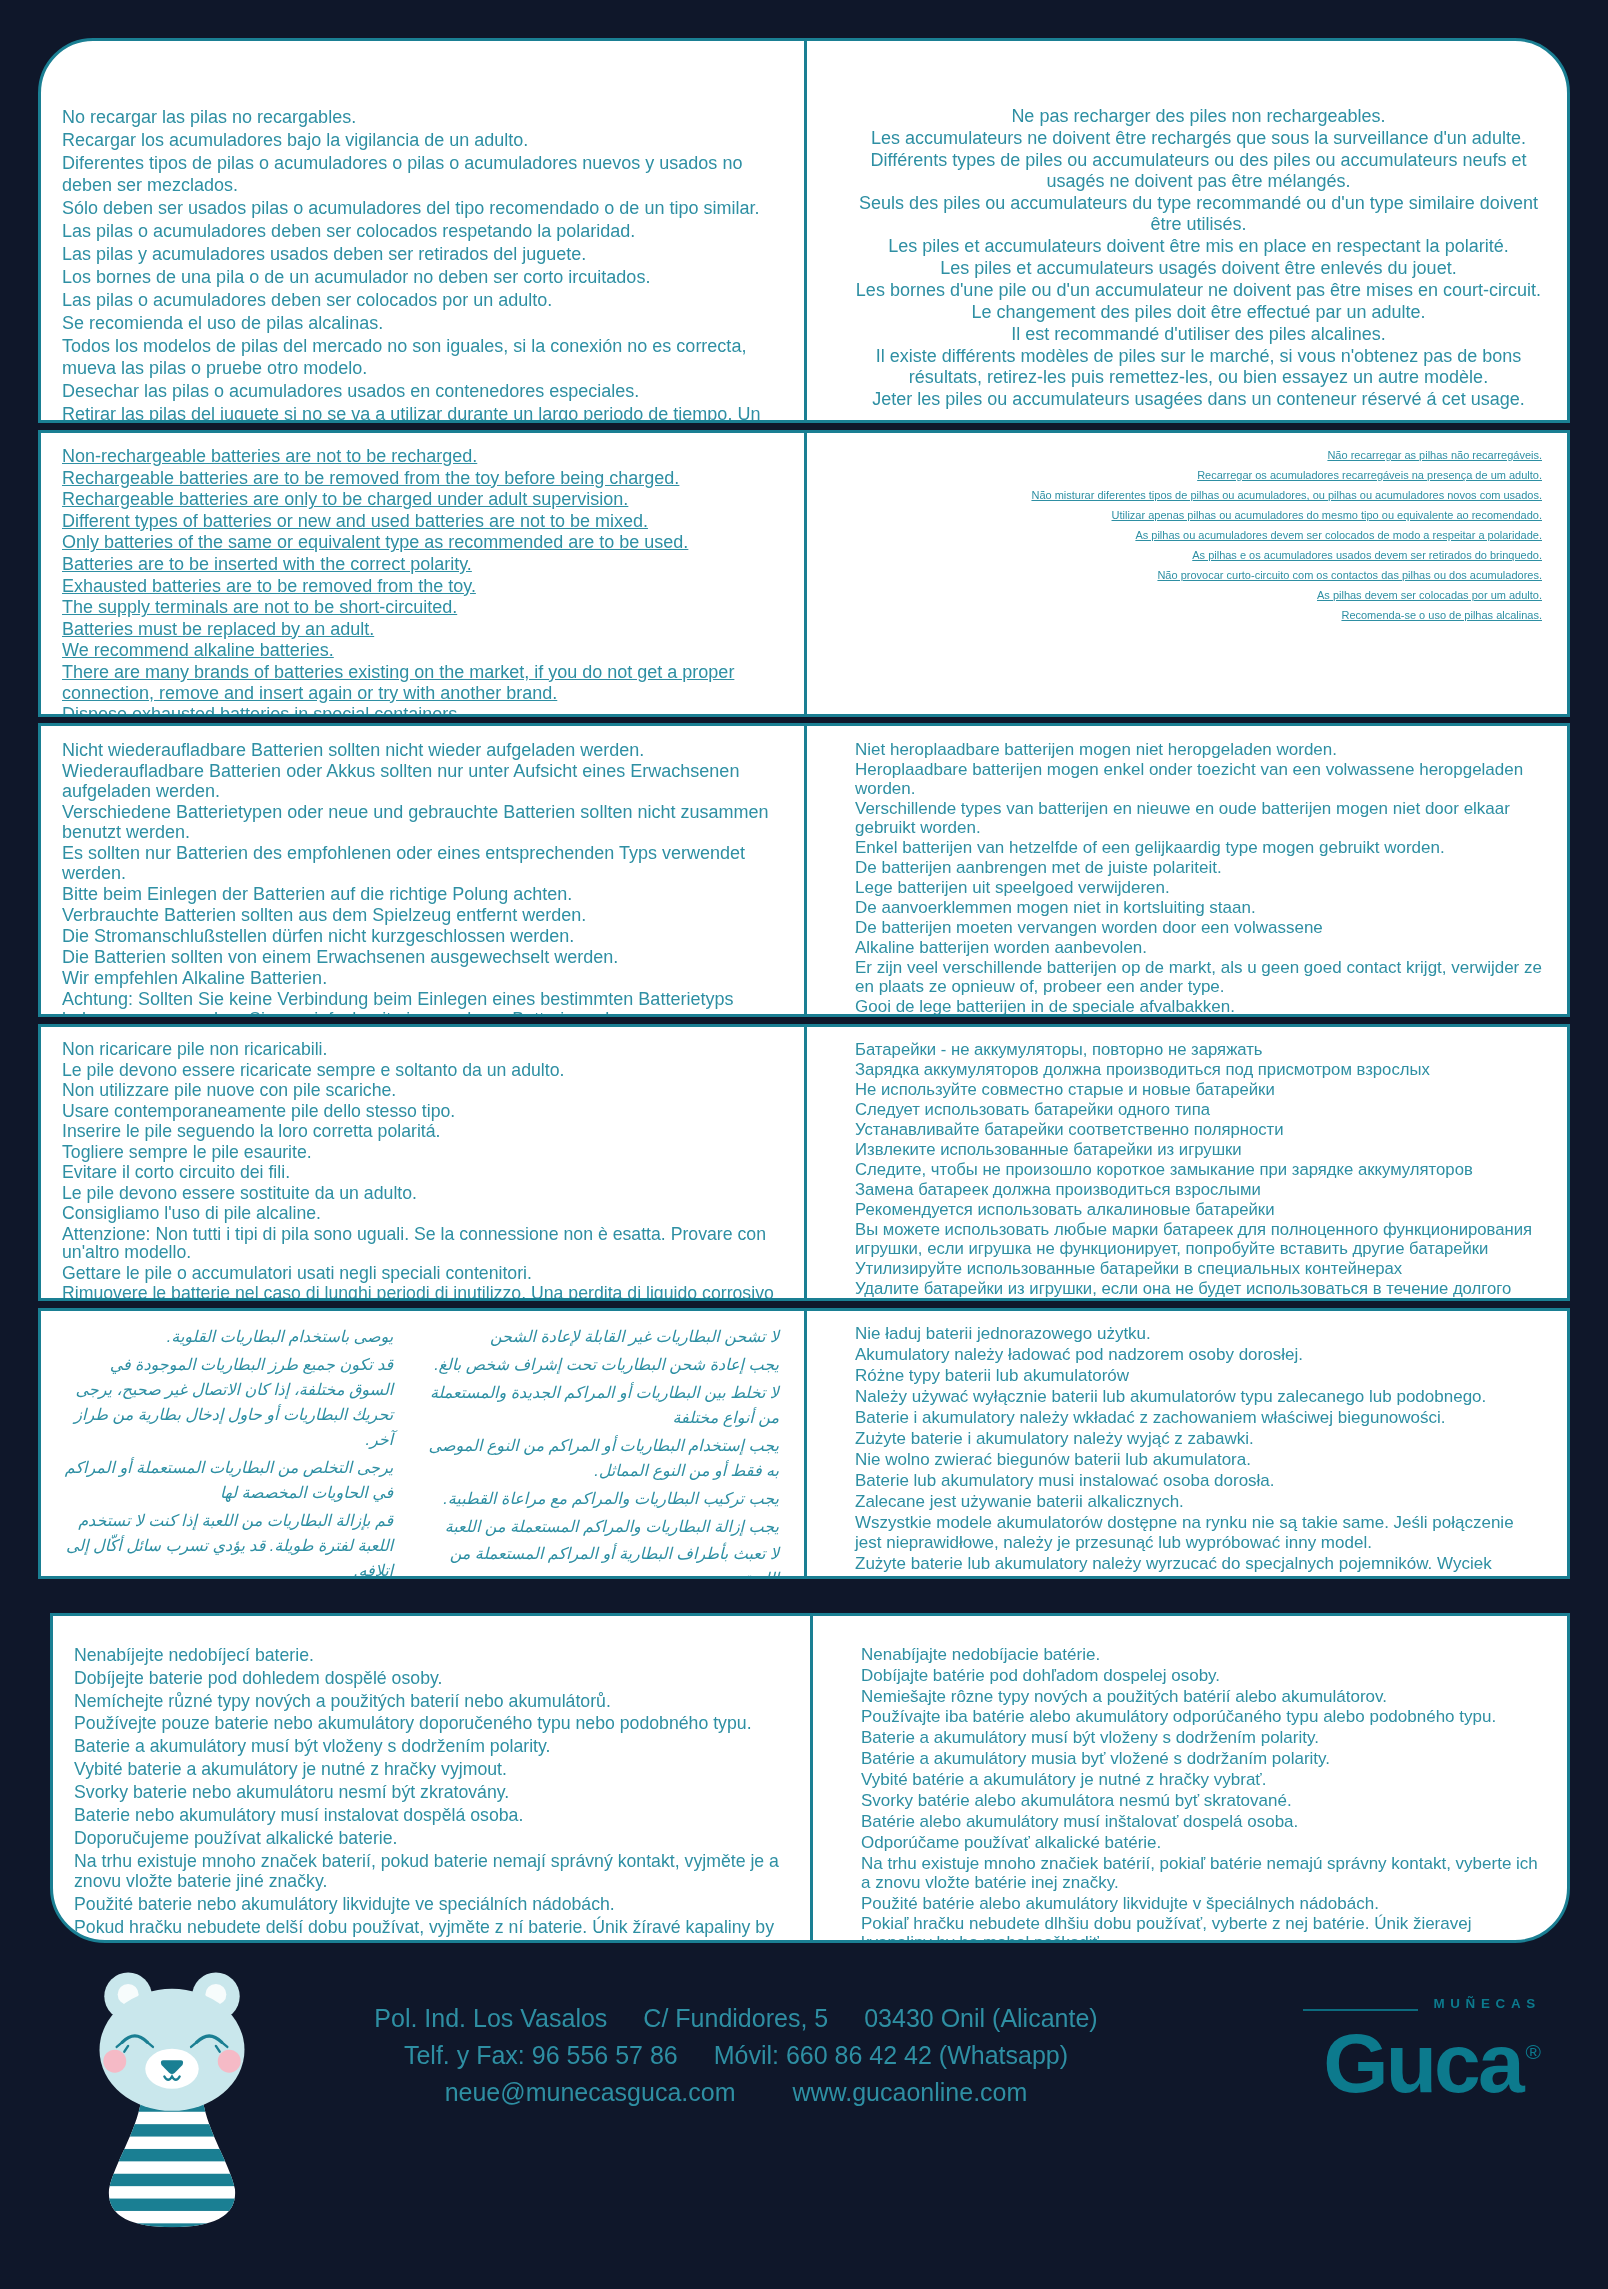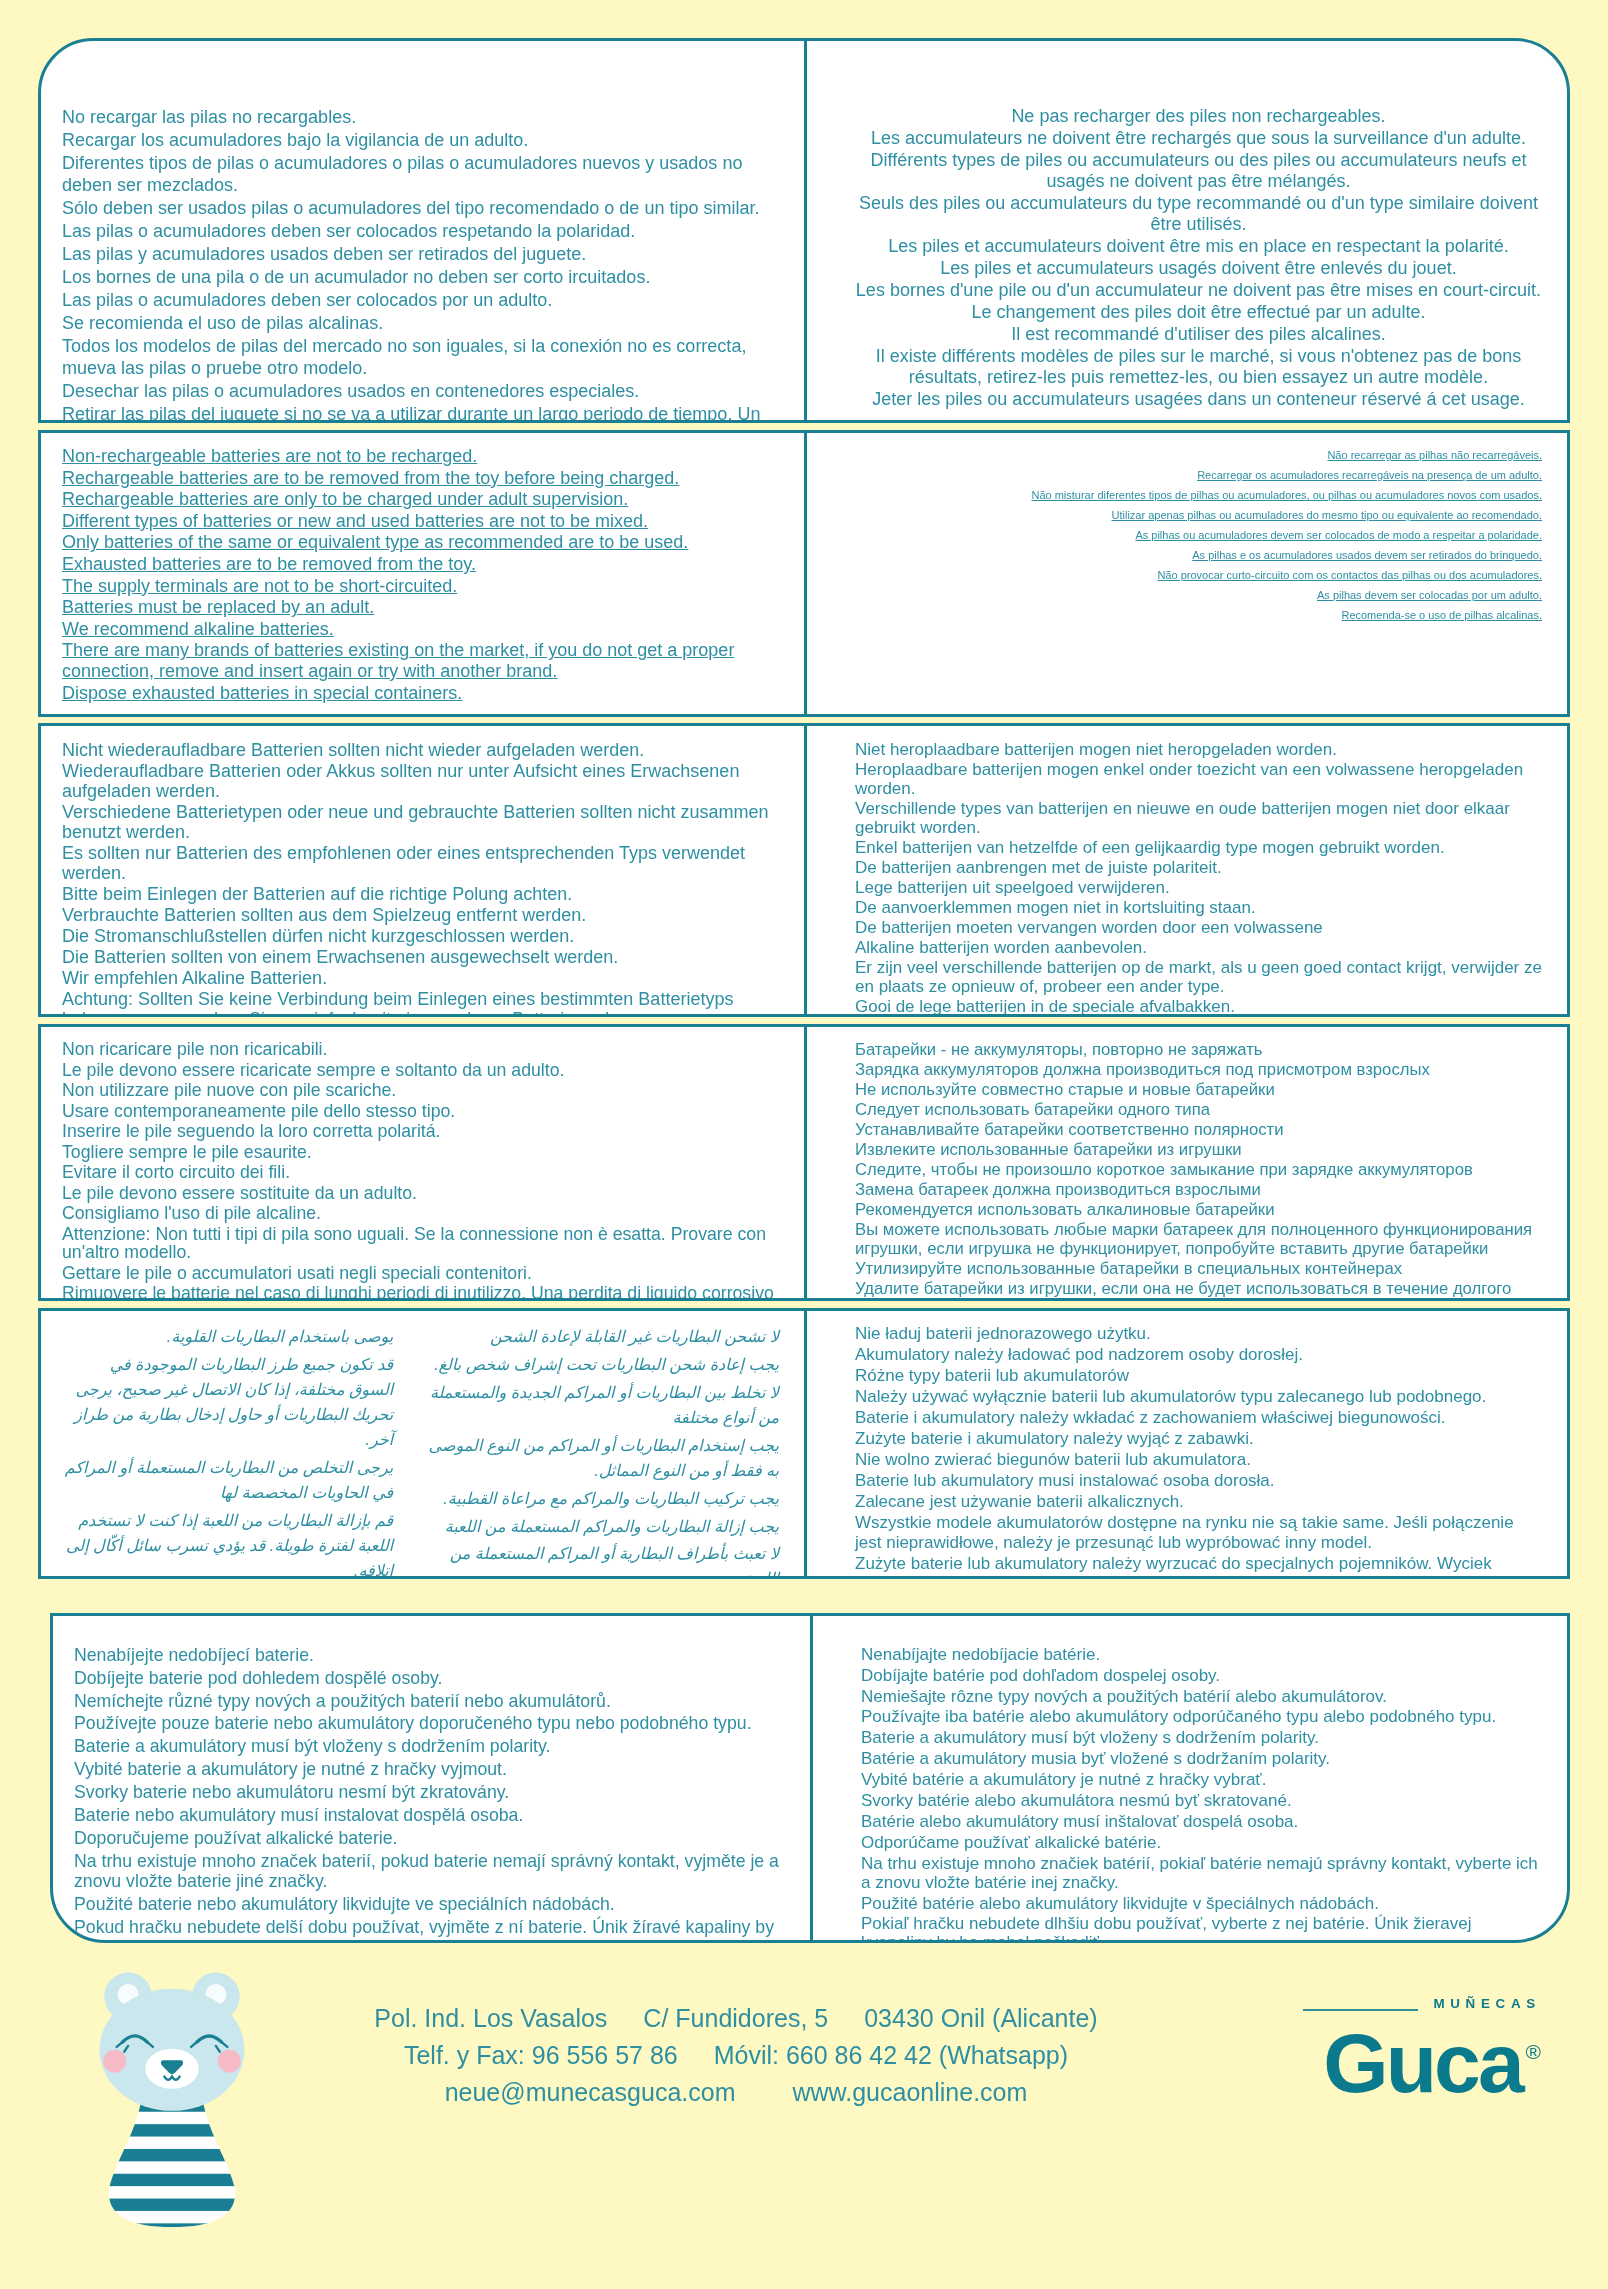--- a/index.html
+++ b/index.html
@@ -5,21 +5,21 @@
   :root{
     --line:#1a7f93;
     --txt:#2e8fa3;
     --logo:#0c7a8d;
   }
   *{margin:0;padding:0;box-sizing:border-box;}
   html,body{background:#ffffff;}
   .page{
     position:relative;
     width:1609px;height:2289px;
-    background:#fef9c3;
+    background:#0f172a;
     font-family:"Liberation Sans", sans-serif;
     color:var(--txt);
     overflow:hidden;
   }
   .stack{position:absolute;left:38px;top:38px;width:1532px;}
   .box{
     display:flex;
     border:3.8px solid var(--line);
     overflow:hidden;
     background:#fff;
@@ -111,20 +111,21 @@
     </div>
 
     <div class="box box-2">
       <div class="col c-en">
         <div>
             <p class="item">Non-rechargeable batteries are not to be recharged.</p>
             <p class="item">Rechargeable batteries are to be removed from the toy before being charged.</p>
             <p class="item">Rechargeable batteries are only to be charged under adult supervision.</p>
             <p class="item">Different types of batteries or new and used batteries are not to be mixed.</p>
             <p class="item">Only batteries of the same or equivalent type as recommended are to be used.</p>
+            <p class="item">Batteries are to be inserted with the correct polarity.</p>
             <p class="item">Exhausted batteries are to be removed from the toy.</p>
             <p class="item">The supply terminals are not to be short-circuited.</p>
             <p class="item">Batteries must be replaced by an adult.</p>
             <p class="item">We recommend alkaline batteries.</p>
             <p class="item">There are many brands of batteries existing on the market, if you do not get a proper connection, remove and insert again or try with another brand.</p>
             <p class="item">Dispose exhausted batteries in special containers.</p>
           </div>
       </div>
       <div class="col c-pt">
         <div>

